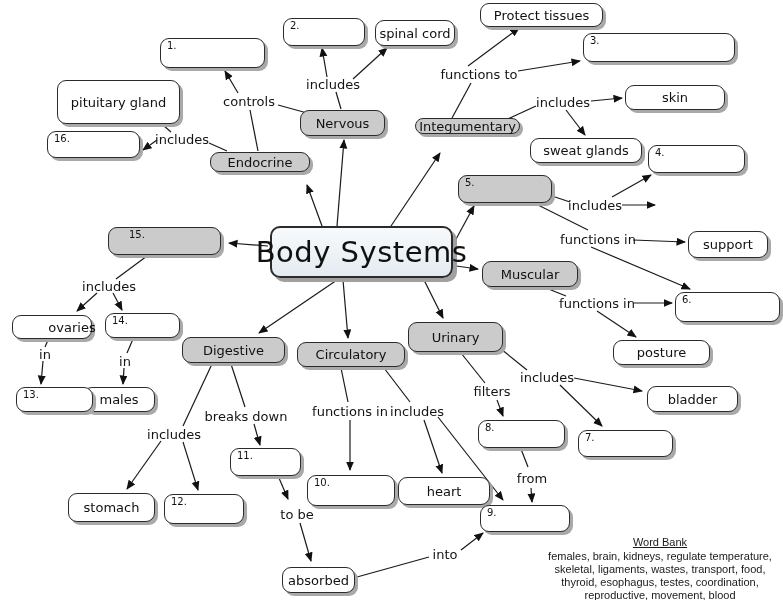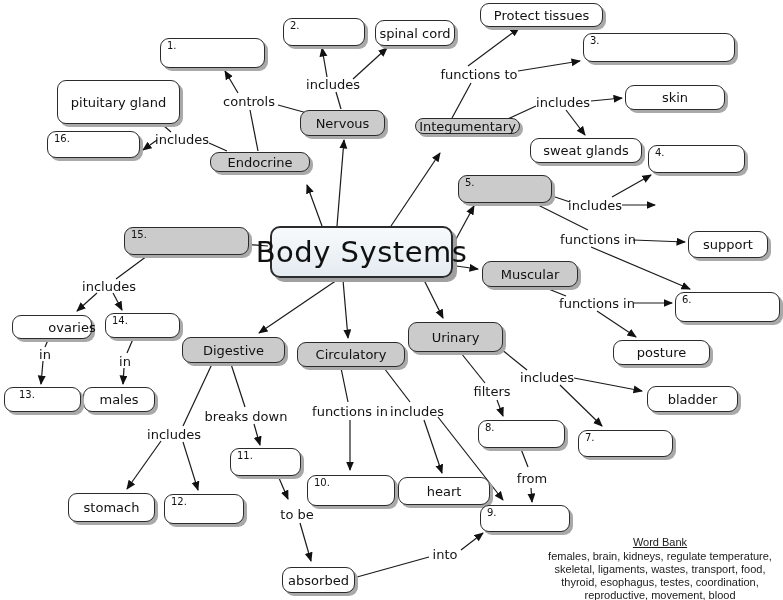--- a/index.html
+++ b/index.html
@@ -141,21 +141,21 @@
     </div>
   <div class="node gray" style="left:297px;top:342px;width:108px;height:25px;">
       <span>Circulatory</span>
     </div>
   <div class="node gray" style="left:408px;top:322px;width:95px;height:30px;text-align:center;">
       <span>Urinary</span>
     </div>
   <div class="node gray blank" style="left:458px;top:175px;width:94px;height:28px;">
       <span class="num">5.</span>
     </div>
-  <div class="node gray blank" style="left:124px;top:227px;width:125px;height:28px;">
+  <div class="node gray blank" style="left:108px;top:227px;width:113px;height:28px;padding-left:14px;">
       <span class="num">15.</span>
     </div>
 
   <div class="node" style="left:480px;top:3px;width:123px;height:24px;">
       <span>Protect tissues</span>
     </div>
   <div class="node" style="left:375px;top:20px;width:80px;height:26px;">
       <span>spinal cord</span>
     </div>
   <div class="node" style="left:57px;top:80px;width:123px;height:44px;">
@@ -218,21 +218,21 @@
     </div>
   <div class="node blank" style="left:307px;top:475px;width:88px;height:31px;">
       <span class="num">10.</span>
     </div>
   <div class="node blank" style="left:230px;top:448px;width:71px;height:28px;">
       <span class="num">11.</span>
     </div>
   <div class="node blank" style="left:164px;top:494px;width:80px;height:30px;">
       <span class="num">12.</span>
     </div>
-  <div class="node blank" style="left:4px;top:387px;width:77px;height:25px;padding-left:8px;">
+  <div class="node blank" style="left:16px;top:387px;width:77px;height:25px;">
       <span class="num">13.</span>
     </div>
   <div class="node blank" style="left:105px;top:313px;width:75px;height:25px;">
       <span class="num">14.</span>
     </div>
   <div class="node blank" style="left:47px;top:131px;width:93px;height:27px;">
       <span class="num">16.</span>
     </div>
 
   <div class="link-label" style="left:249px;top:101px;">controls</div>

